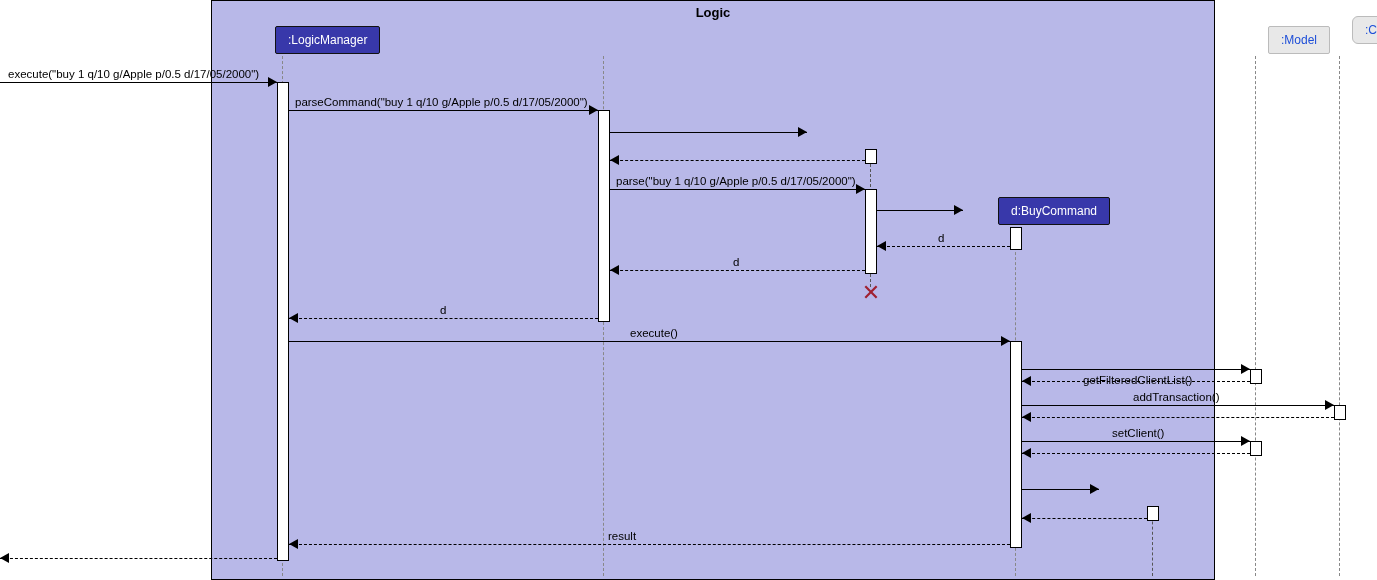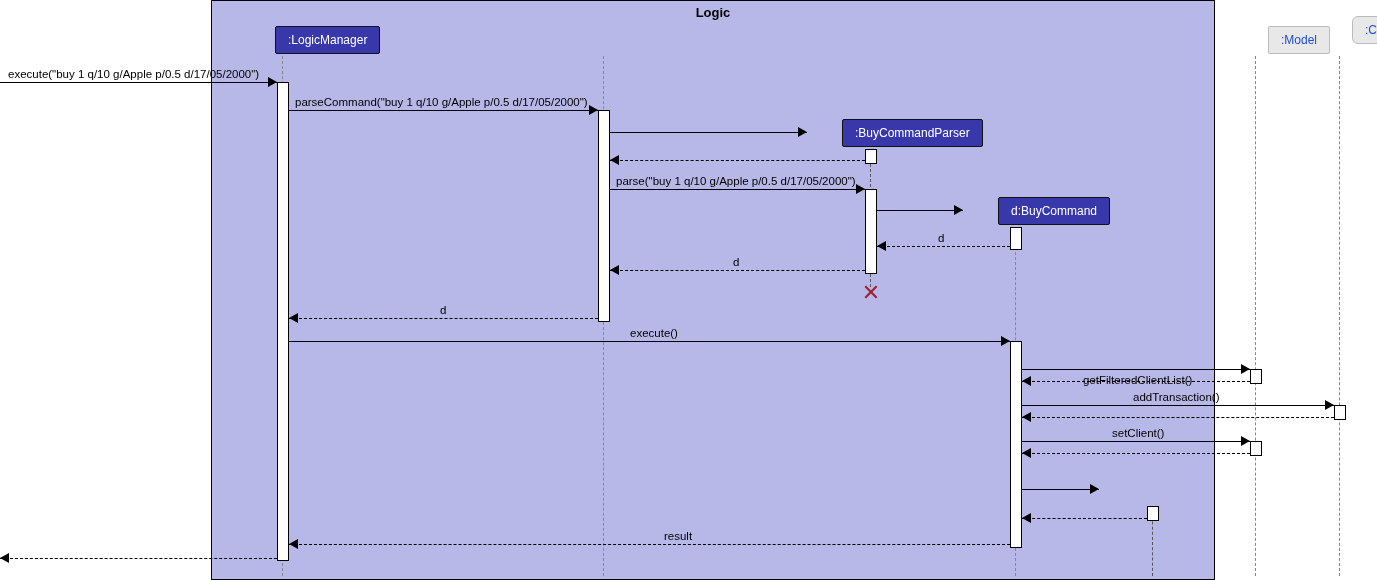--- a/index.html
+++ b/index.html
@@ -102,21 +102,20 @@
 </head>
 <body>
 
 <div class="canvas">
 
   <div class="logic-box">
     <div class="logic-label">Logic</div>
   </div>
 
   <div class="participant" style="left:240px; top:26px;">:LogicManager</div>
-  <div class="participant" style="left:807px; top:119px;">:BuyCommandParser</div>
   <div class="participant" style="left:963px; top:197px;">d:BuyCommand</div>
   <div class="participant inactive" style="left:1233px; top:26px;">:Model</div>
   <div class="participant inactive" style="left:1317px; top:16px;border-radius:6px;">:Client</div>
 
   <div class="lifeline" style="left:282px; top:56px; height:520px;"></div>
   <div class="lifeline" style="left:603px; top:56px; height:520px;"></div>
   <div class="lifeline short" style="left:870px; top:149px; height:138px;"></div>
   <div class="lifeline" style="left:1015px; top:227px; height:349px;"></div>
   <div class="lifeline short" style="left:1152px; top:506px; height:70px;"></div>
   <div class="lifeline" style="left:1255px; top:56px; height:520px;"></div>
@@ -188,20 +187,20 @@
   <div class="msg-line" style="left:1022px; top:441px; width:228px;"></div>
   <div class="arrow-right" style="left:1241px; top:436px;"></div>
   <div class="msg-line dashed" style="left:1022px; top:453px; width:228px;"></div>
   <div class="arrow-left" style="left:1022px; top:448px;"></div>
 
   <div class="msg-line" style="left:1022px; top:489px; width:77px;"></div>
   <div class="arrow-right" style="left:1090px; top:484px;"></div>
   <div class="msg-line dashed" style="left:1022px; top:518px; width:125px;"></div>
   <div class="arrow-left" style="left:1022px; top:513px;"></div>
 
-  <div class="msg-label" style="left:664px; top:530px;">result</div>
+  <div class="msg-label" style="left:608px; top:530px;">result</div>
   <div class="msg-line dashed" style="left:289px; top:544px; width:721px;"></div>
   <div class="arrow-left" style="left:289px; top:539px;"></div>
 
   <div class="msg-line dashed" style="left:0px; top:558px; width:277px;"></div>
   <div class="arrow-left" style="left:0px; top:553px;"></div>
 
 </div>
 
 </body></html>

